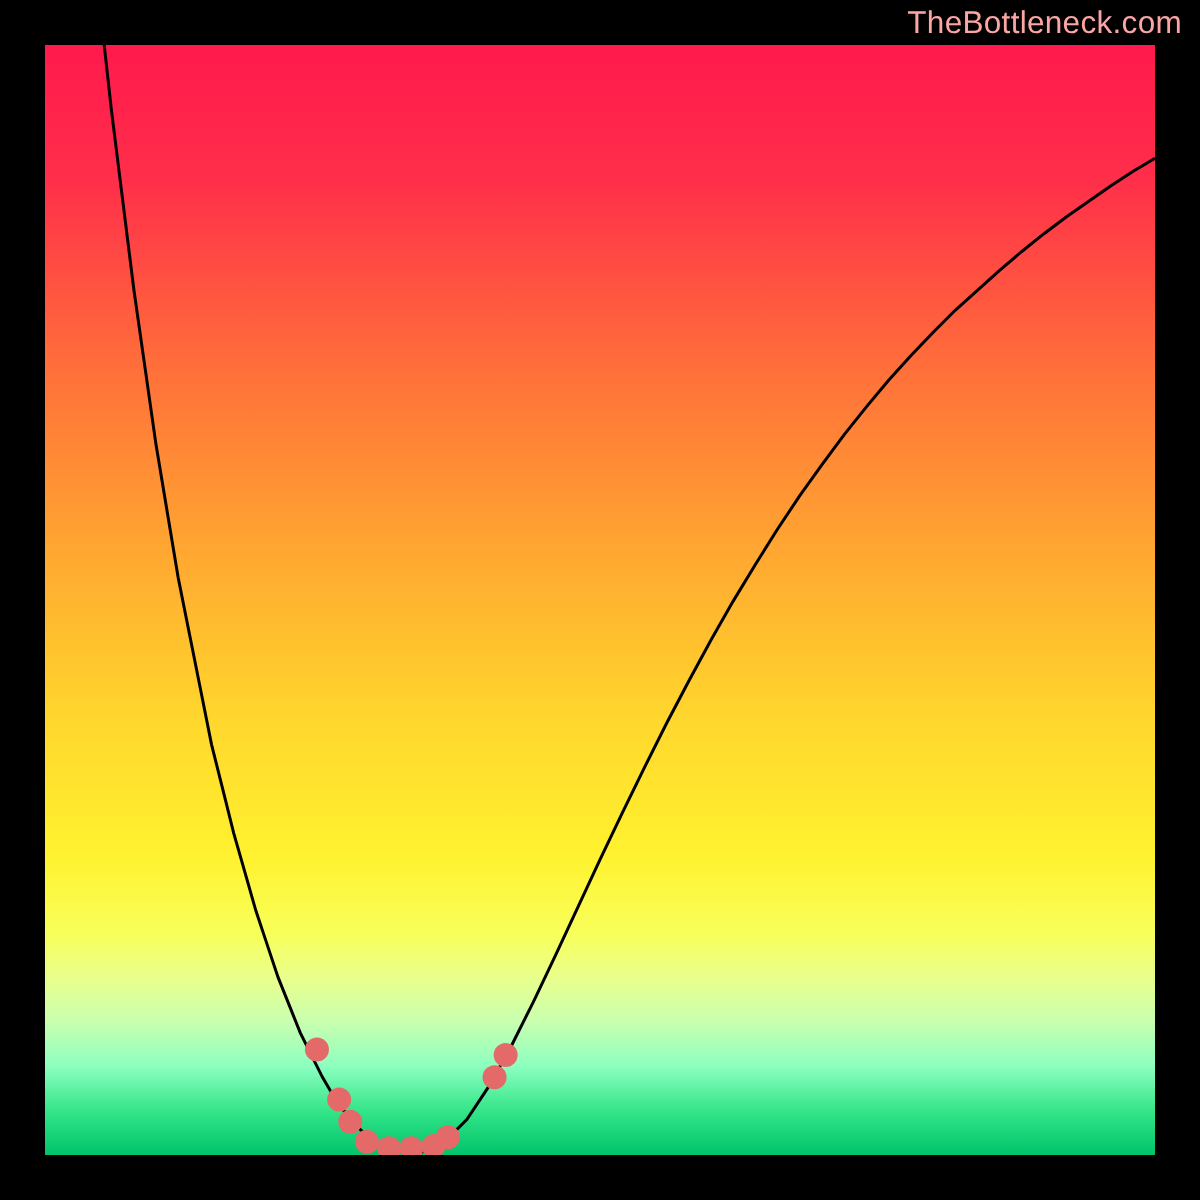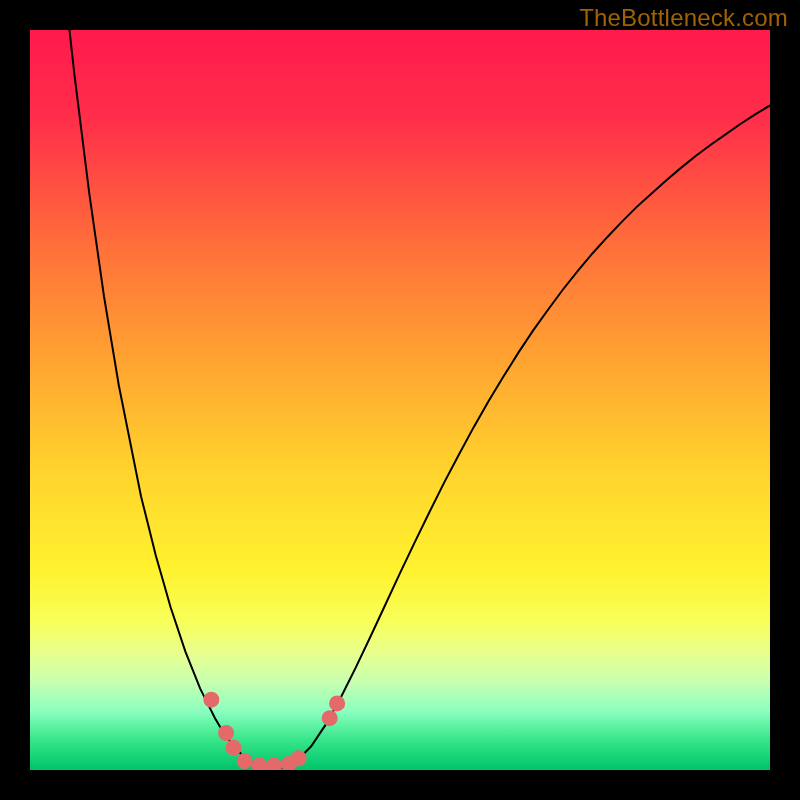--- a/index.html
+++ b/index.html
@@ -22,22 +22,22 @@
     top: 30px;
     left: 30px;
     width: 740px;
     height: 740px;
     overflow: hidden;
   }
   .watermark {
     position: absolute;
     top: 4px;
     right: 12px;
-    color: #a16207;
-    font-size: 24px;
+    color: #fca5a5;
+    font-size: 21px;
     font-weight: 500;
     letter-spacing: 0.2px;
   }
 </style>
 </head>
 <body>
 
 <div class="frame">
 
   <div class="watermark">TheBottleneck.com</div>

